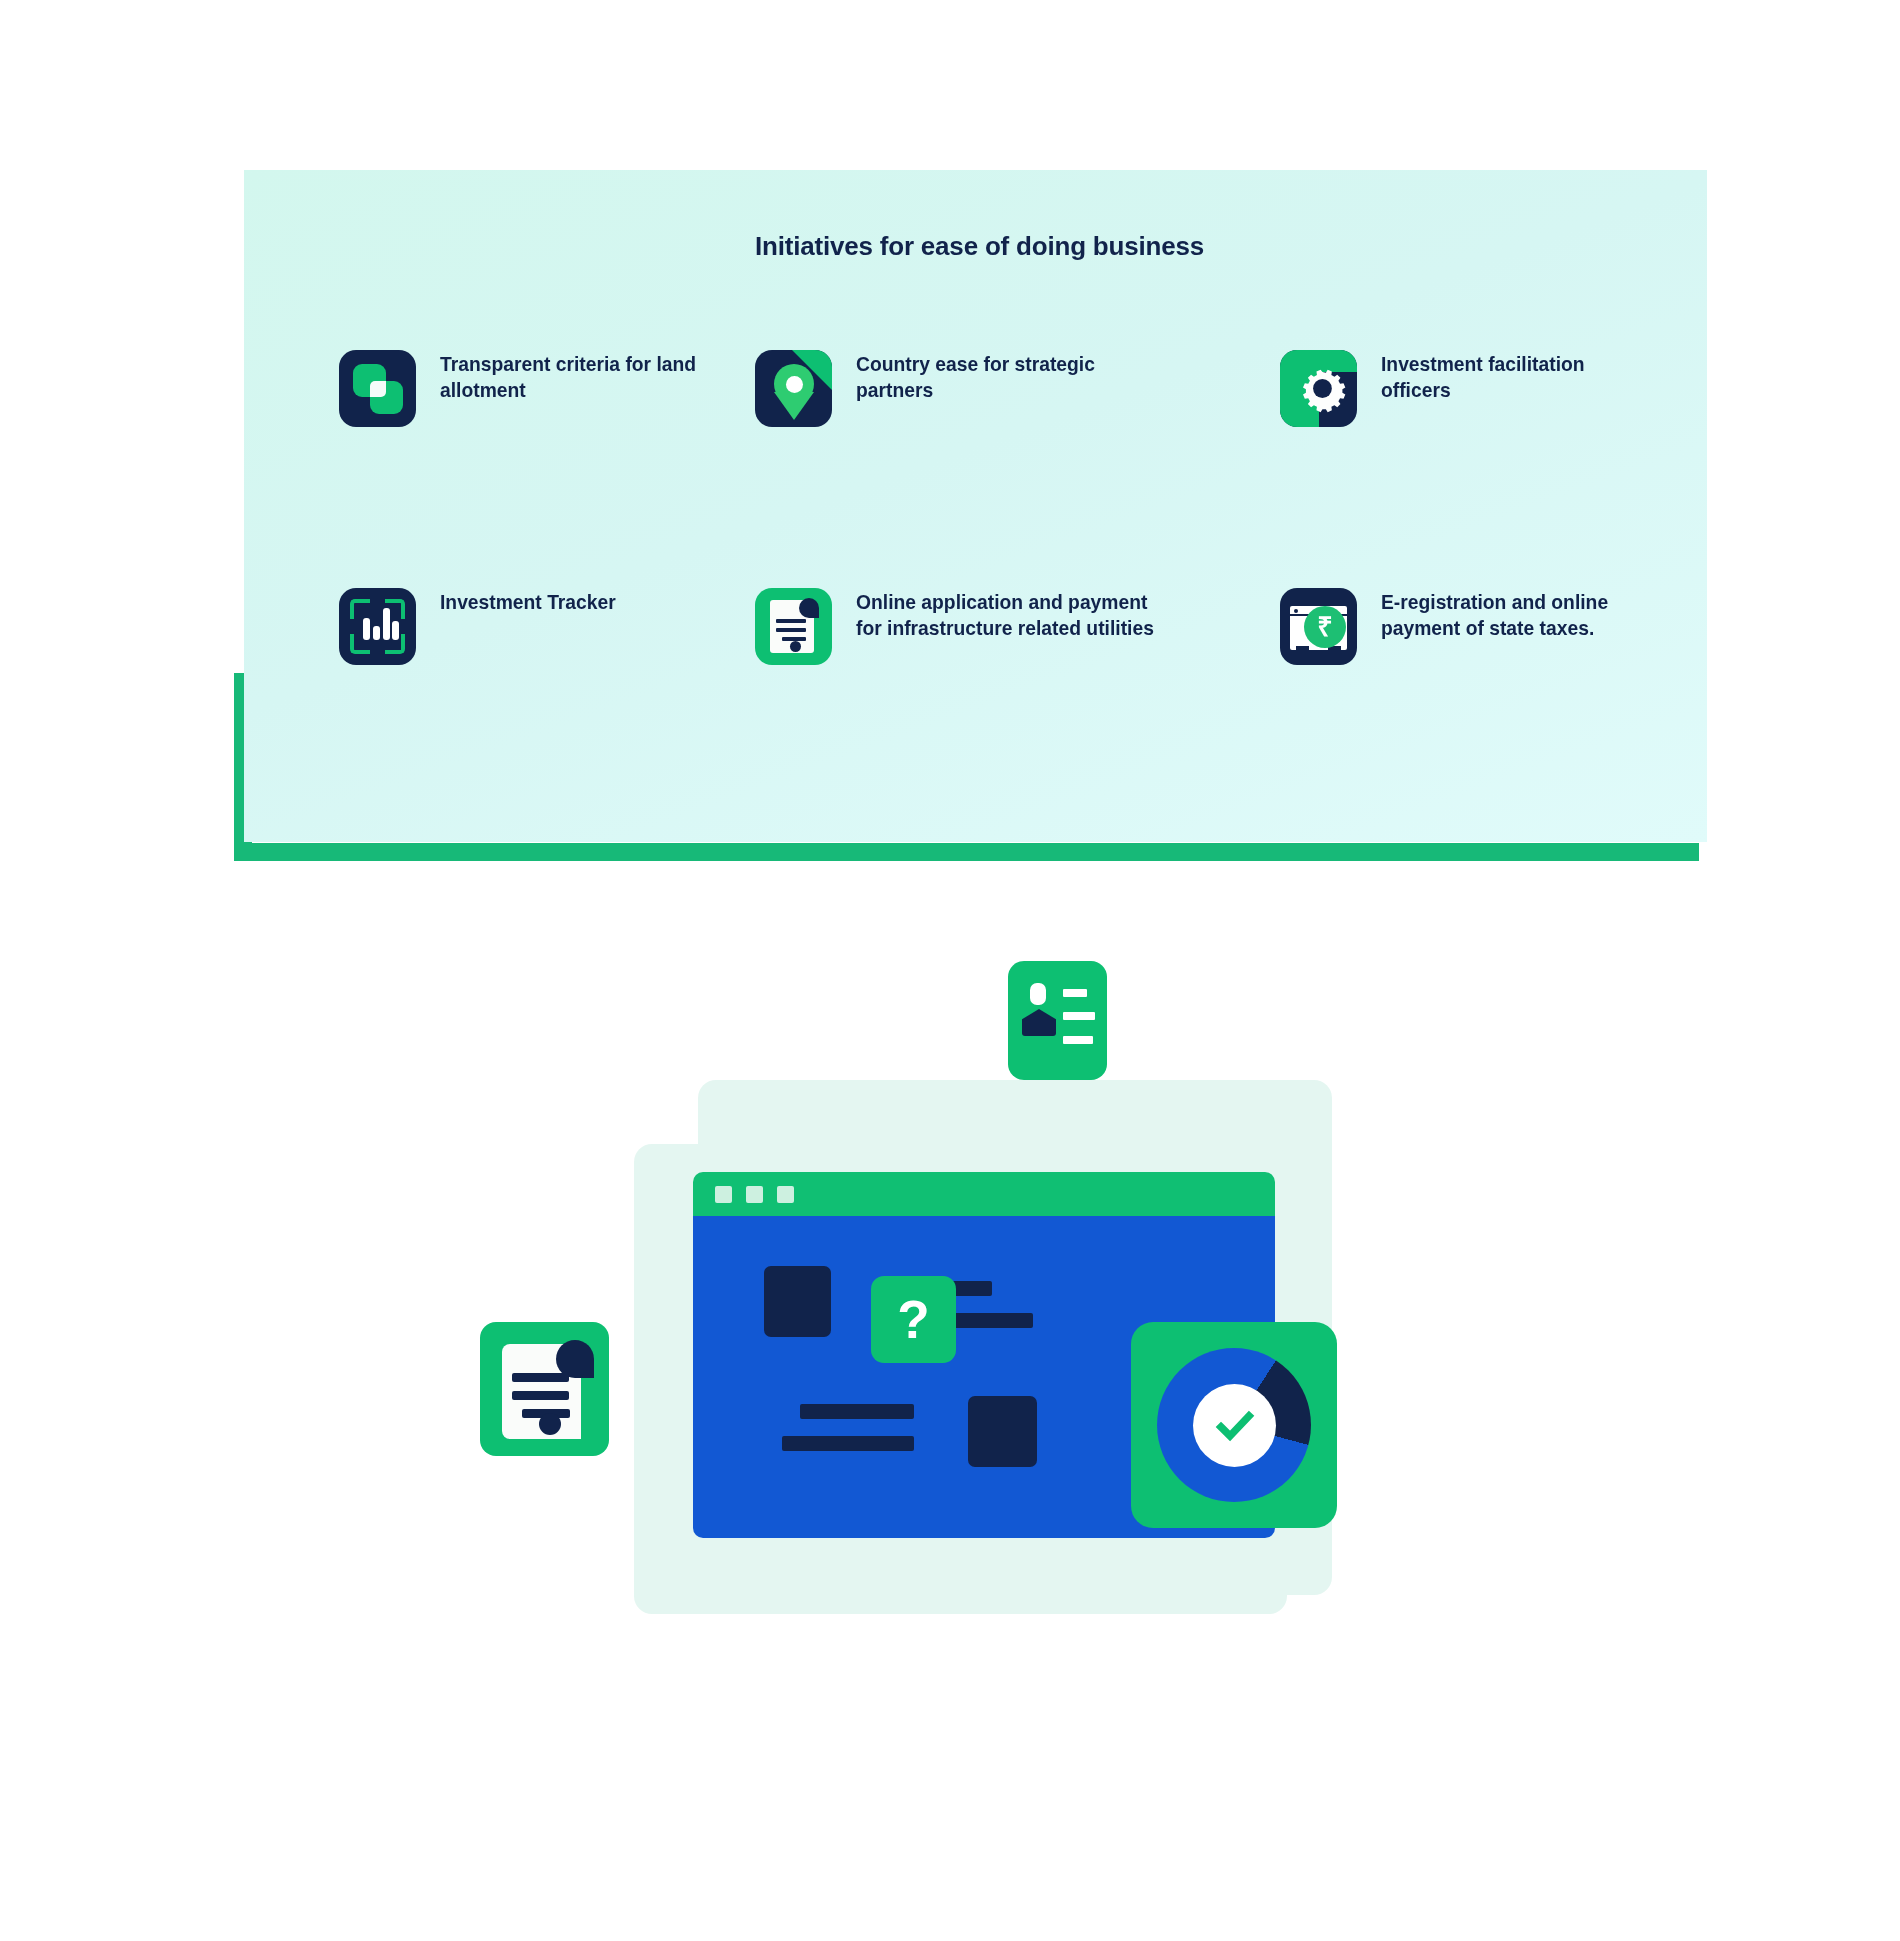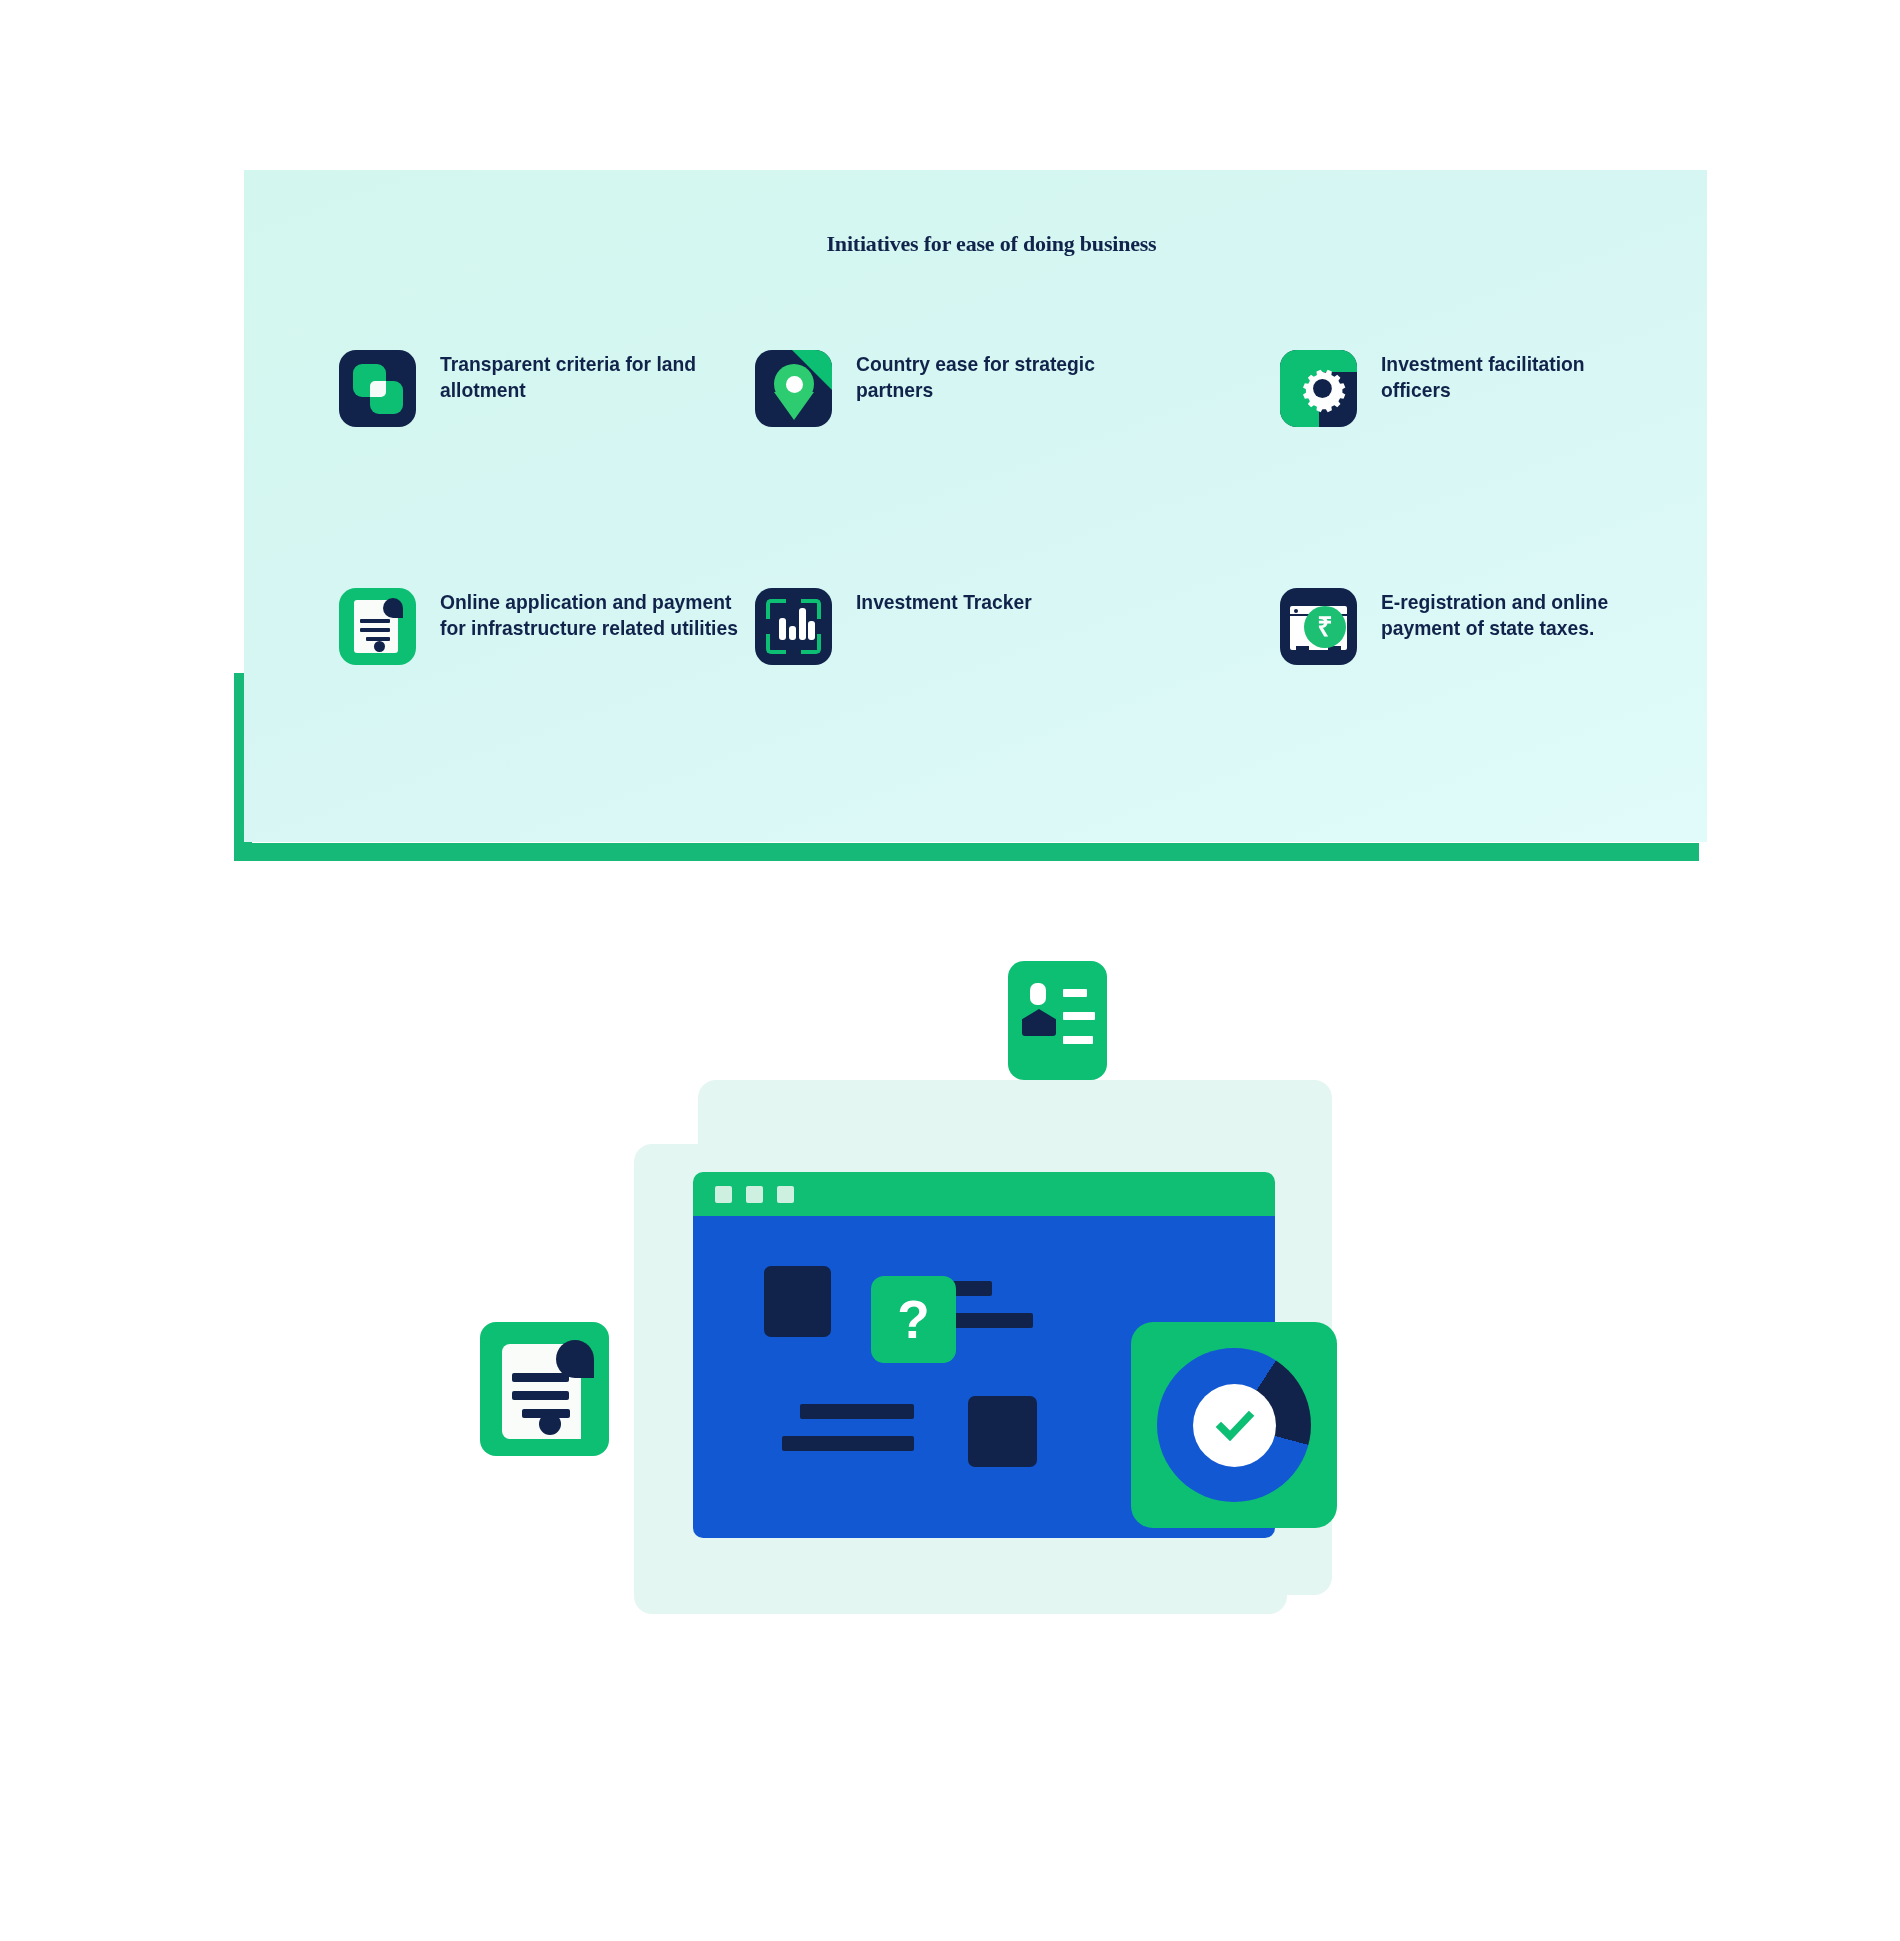--- a/index.html
+++ b/index.html
@@ -37,28 +37,27 @@
   #panel {
     position: absolute;
     left: 244px;
     top: 170px;
     width: 1463px;
     height: 672px;
     background: linear-gradient(160deg, #d3f7ee 0%, #d6f6f3 45%, #e0fbfa 100%);
   }
   #panel-title {
     position: absolute;
-    left: 16px; top: 61px;
+    left: 4px; top: 61px;
     width: 100%;
     text-align: center;
-    font-size: 22px;
+    font-size: 26px;
     font-weight: bold;
     color: #11234b;
     letter-spacing: -0.2px;
-    font-family: Liberation Serif, serif;
   }
 
   .feat-grid {
     position: absolute;
     left: 95px;
     top: 178px;
     width: 1287px;
     display: grid;
     grid-template-columns: 416px 525px 347px;
     grid-template-rows: 238px 198px;
@@ -268,44 +267,44 @@
           <svg width="77" height="77" viewBox="0 0 78 78" style="position:absolute;left:0;top:0">
             <g transform="translate(43,39)">
               <path fill="#fdfefd" d="M0,-27 L5.6,-25.8 L8.6,-30.6 L15.4,-27.6 L14.6,-22 L19.6,-19.3 L24.2,-22.6 L29.4,-17.4 L26.1,-12.8 L28.8,-7.8 L34.4,-8.6 L37.4,-1.8 L32.6,1.2 L32.6,6.8 L37.4,9.8 L34.4,16.6 L28.8,15.8 L26.1,20.8 L29.4,25.4 L24.2,30.6 L19.6,27.3 L14.6,30 L15.4,35.6 L8.6,38.6 L5.6,33.8 L0,33.8 L-3,38.6 L-9.8,35.6 L-9,30 L-14,27.3 L-18.6,30.6 L-23.8,25.4 L-20.5,20.8 L-23.2,15.8 L-28.8,16.6 L-31.8,9.8 L-27,6.8 L-27,1.2 L-31.8,-1.8 L-28.8,-8.6 L-23.2,-7.8 L-20.5,-12.8 L-23.8,-17.4 L-18.6,-22.6 L-14,-19.3 L-9,-22 L-9.8,-27.6 L-3,-30.6 Z" transform="scale(0.62)"></path>
               <circle cx="0" cy="0" r="9.5" fill="#11234b"></circle>
             </g>
           </svg>
         </div>
         <div class="feature-label">Investment facilitation officers</div>
       </div>
 
+      <div class="feature">
+        <div class="feature-icon ic-navy">
+          <span class="brk tl"></span>
+            <span class="brk tr"></span>
+          <span class="brk bl"></span>
+            <span class="brk br"></span>
+          <span class="bar" style="left:24px;height:22px;"></span>
+          <span class="bar" style="left:34px;height:14px;"></span>
+          <span class="bar" style="left:44px;height:32px;"></span>
+          <span class="bar" style="left:53px;height:19px;"></span>
+        </div>
+        <div class="feature-label">Investment Tracker</div>
+      </div>
+
       <div class="feature wide">
         <div class="feature-icon ic-green">
           <span class="doc-paper"></span>
           <span class="doc-corner"></span>
           <span class="doc-line" style="left:21px;top:31px;width:30px;"></span>
           <span class="doc-line" style="left:21px;top:40px;width:30px;"></span>
           <span class="doc-line" style="left:27px;top:49px;width:24px;"></span>
           <span class="doc-dot" style="left:35px;top:53px;"></span>
         </div>
         <div class="feature-label">Online application and payment for infrastructure related utilities</div>
-      </div>
-
-      <div class="feature">
-        <div class="feature-icon ic-navy">
-          <span class="brk tl"></span>
-            <span class="brk tr"></span>
-          <span class="brk bl"></span>
-            <span class="brk br"></span>
-          <span class="bar" style="left:24px;height:22px;"></span>
-          <span class="bar" style="left:34px;height:14px;"></span>
-          <span class="bar" style="left:44px;height:32px;"></span>
-          <span class="bar" style="left:53px;height:19px;"></span>
-        </div>
-        <div class="feature-label">Investment Tracker</div>
       </div>
 
       <div class="feature">
         <div class="feature-icon ic-navy">
           <span class="brw">
             <span class="brw-bar">
                 <span class="brw-dot"></span>
               </span>
             <span class="brw-feet">
                 <span style="left:6px"></span>

